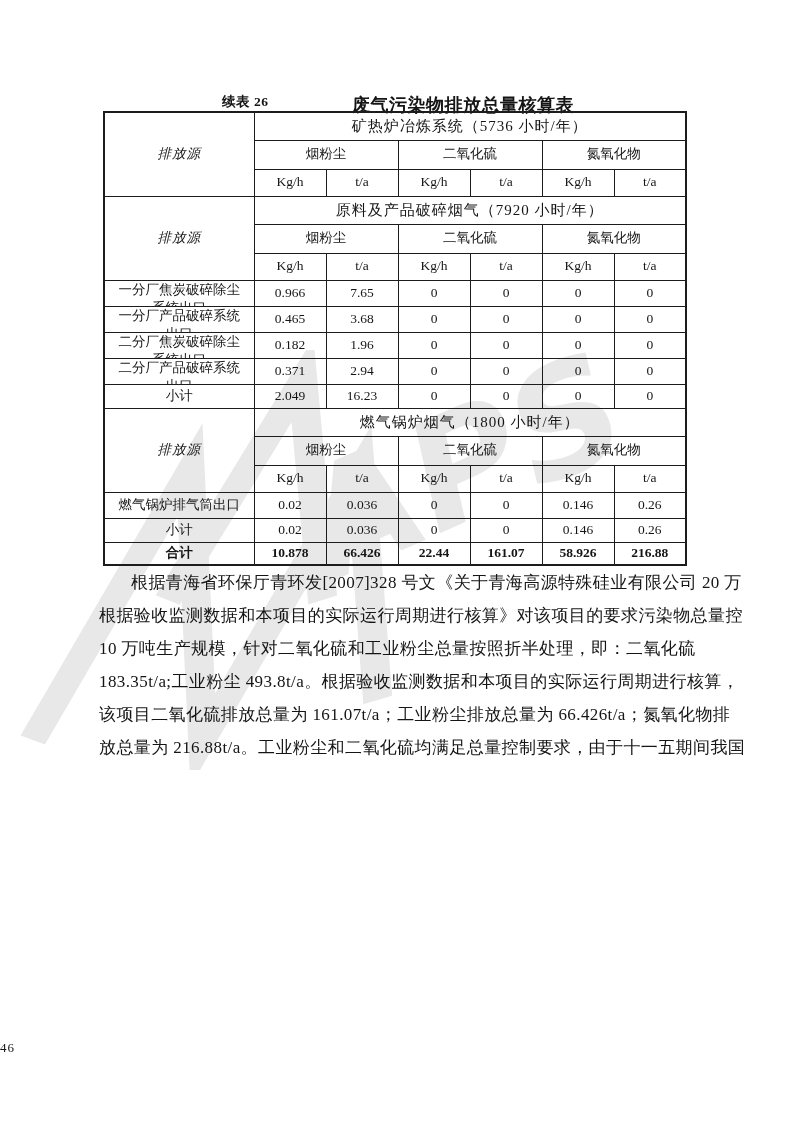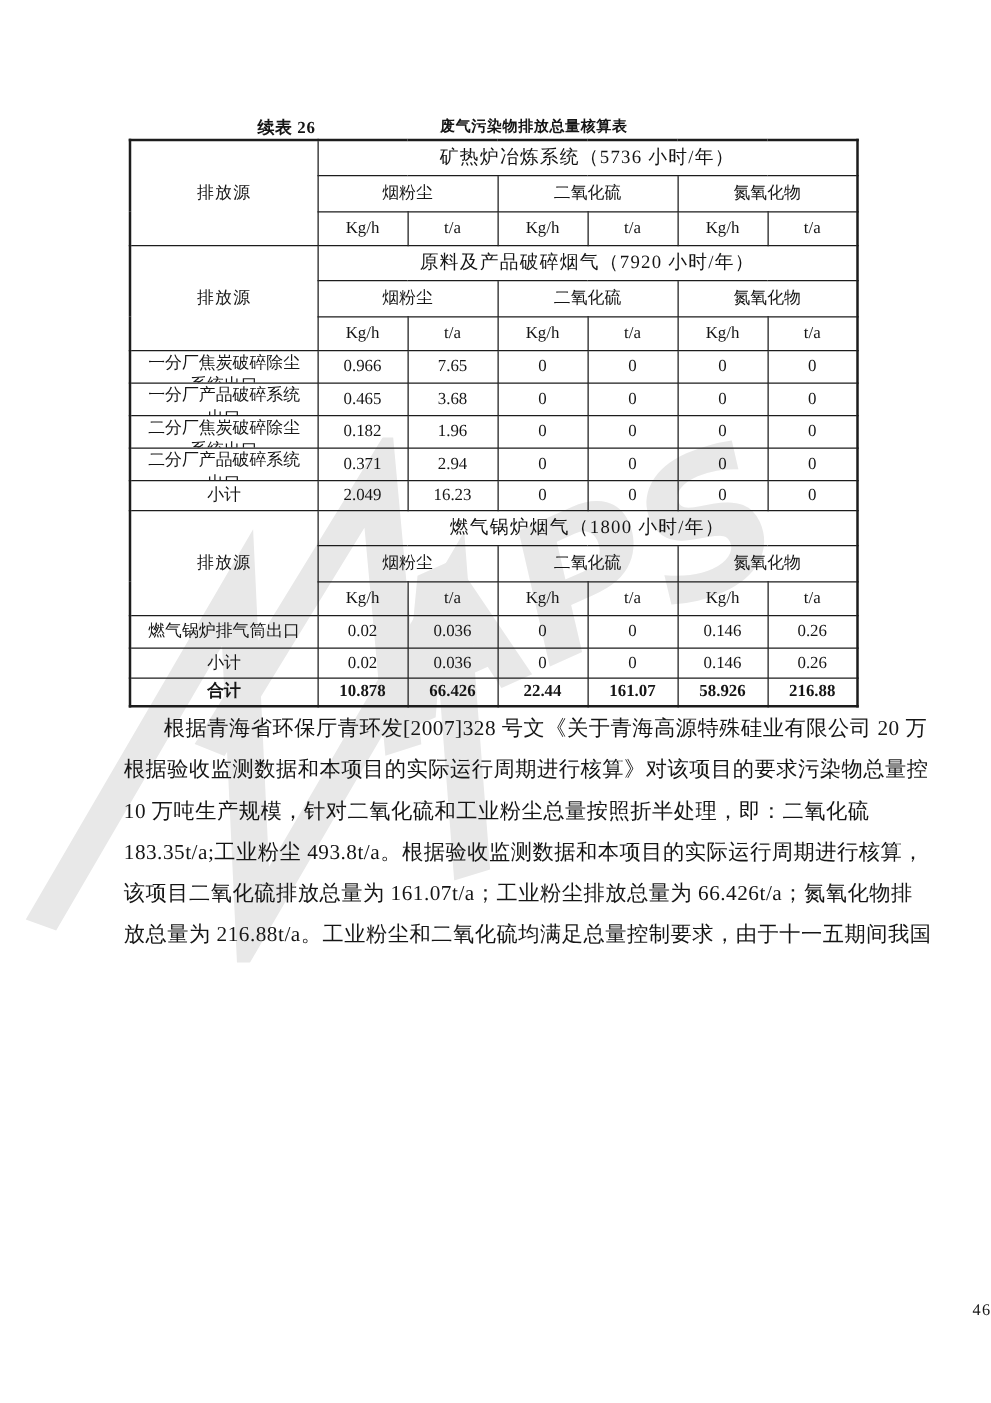--- a/index.html
+++ b/index.html
@@ -6,61 +6,61 @@
   html,body { background:#ffffff; }
   .page {
     position:relative; width:793px; height:1122px; background:#ffffff;
     overflow:hidden; font-family:"Liberation Serif","DejaVu Serif",serif;
     color:#151515;
   }
   
   .watermark { position:absolute; left:20px; top:350px; width:600px; height:420px; pointer-events:none; }
   
   .caption-prefix {
-    position:absolute; left:206px; top:93px;
+    position:absolute; left:222px; top:93px;
     font-size:13.5px; font-weight:bold; letter-spacing:0.5px; white-space:nowrap;
   }
   .caption-title {
     position:absolute; left:352px; top:93px;
-    font-size:12px; font-weight:bold; letter-spacing:0.5px; white-space:nowrap;
+    font-size:18px; font-weight:bold; letter-spacing:0.5px; white-space:nowrap;
   }
   
   table.emi {
     position:absolute; left:103px; top:111px; width:582px;
     border-collapse:collapse; table-layout:fixed;
     border:2px solid #1c1c1c;
   }
   table.emi td {
     border:1px solid #1c1c1c; text-align:center; vertical-align:middle;
     font-size:13.5px; line-height:1.25; padding:0; color:#151515;
     overflow:hidden;
   }
   tr.r-group td.grp  { font-size:15px; letter-spacing:1px; }
   tr.r-group { height:28px; }
   tr.r-poll  { height:29px; }
   tr.r-unit  { height:27px; font-size:13px;margin-top:10px; }
   tr.r-data  { height:26px; }
   tr.r-sub   { height:24px; }
   tr.r-total { height:23px;margin-top:28px; }
   tr.r-total td { font-weight:bold; }
-  td.src { letter-spacing:1px; }
+  td.src { letter-spacing:1px;font-style:italic; }
   .clip2 {
     width:132px; height:25px; margin:0 auto; overflow:hidden;
     line-height:18px; font-size:13.5px; text-align:center;
   }
   
   .para {
     position:absolute; left:99px; top:566px; width:606px;
     font-size:17px; line-height:33px; letter-spacing:0.4px;
   }
   .para .pline { white-space:nowrap; }
   .para .pline:first-child { text-indent:32px; }
   
   .pageno {
-    position:absolute; left:0; right:0; top:1040px; text-align:right;
+    position:absolute; left:0; right:0; top:1040px; text-align:left;
     font-size:13px; letter-spacing:1px;
   }
 </style>
 </head>
 <body>
 
 <div class="page">
 
   <div class="watermark">
     <svg width="600" height="420" viewBox="0 0 600 420">

